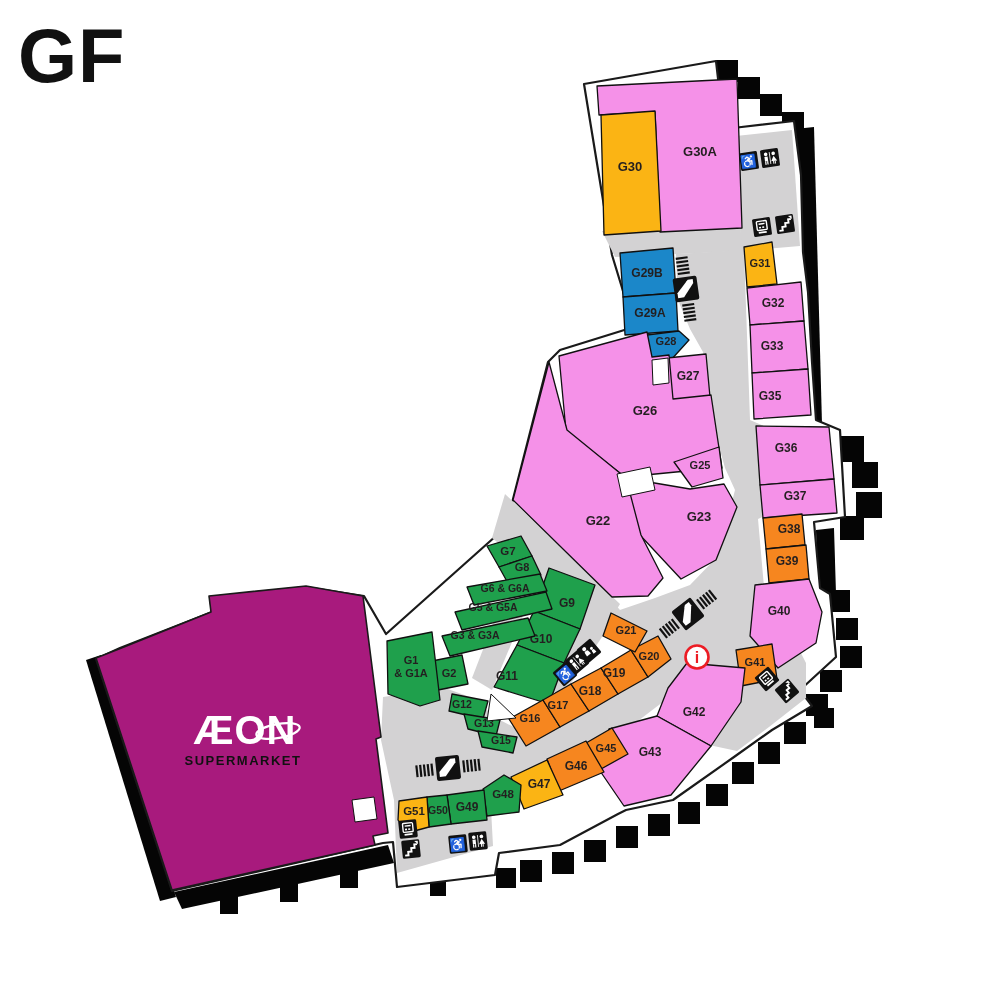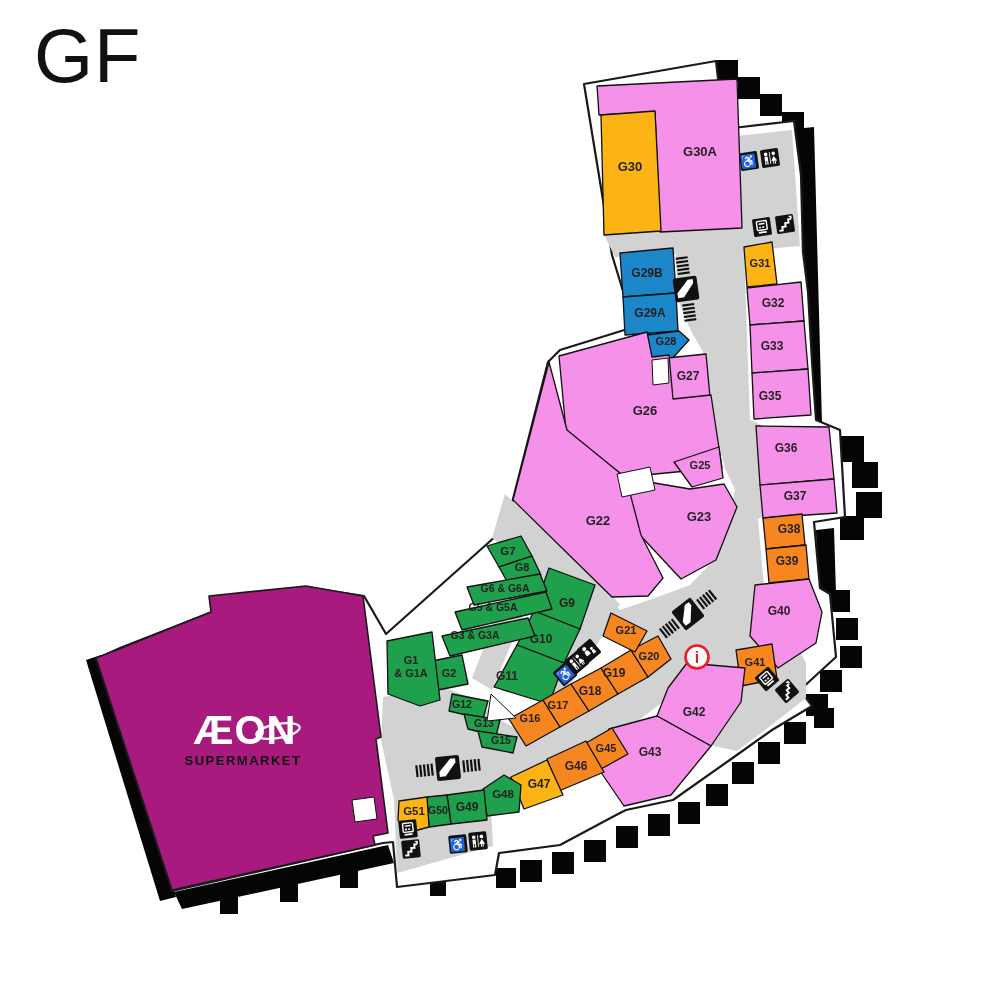--- a/index.html
+++ b/index.html
@@ -1,18 +1,18 @@
 <!DOCTYPE html>
 <html><head>
 <meta charset="utf-8">
 <style>
   html,body{margin:0;padding:0;background:#fff;}
   #stage{position:relative;width:1000px;height:1000px;background:#fff;overflow:hidden;
          font-family:"Liberation Sans",sans-serif;}
-  #floor-title{position:absolute;left:34px;top:18px;font-size:76px;font-weight:400;
+  #floor-title{position:absolute;left:18px;top:18px;font-size:76px;font-weight:700;
                color:#111;letter-spacing:1px;line-height:1;}
   svg{position:absolute;left:0;top:0;}
   text{font-family:"Liberation Sans",sans-serif;}
 </style>
 </head>
 <body>
 
 <div id="stage">
   <div id="floor-title">GF</div>
   <svg id="map" width="1000" height="1000" viewBox="0 0 1000 1000">

